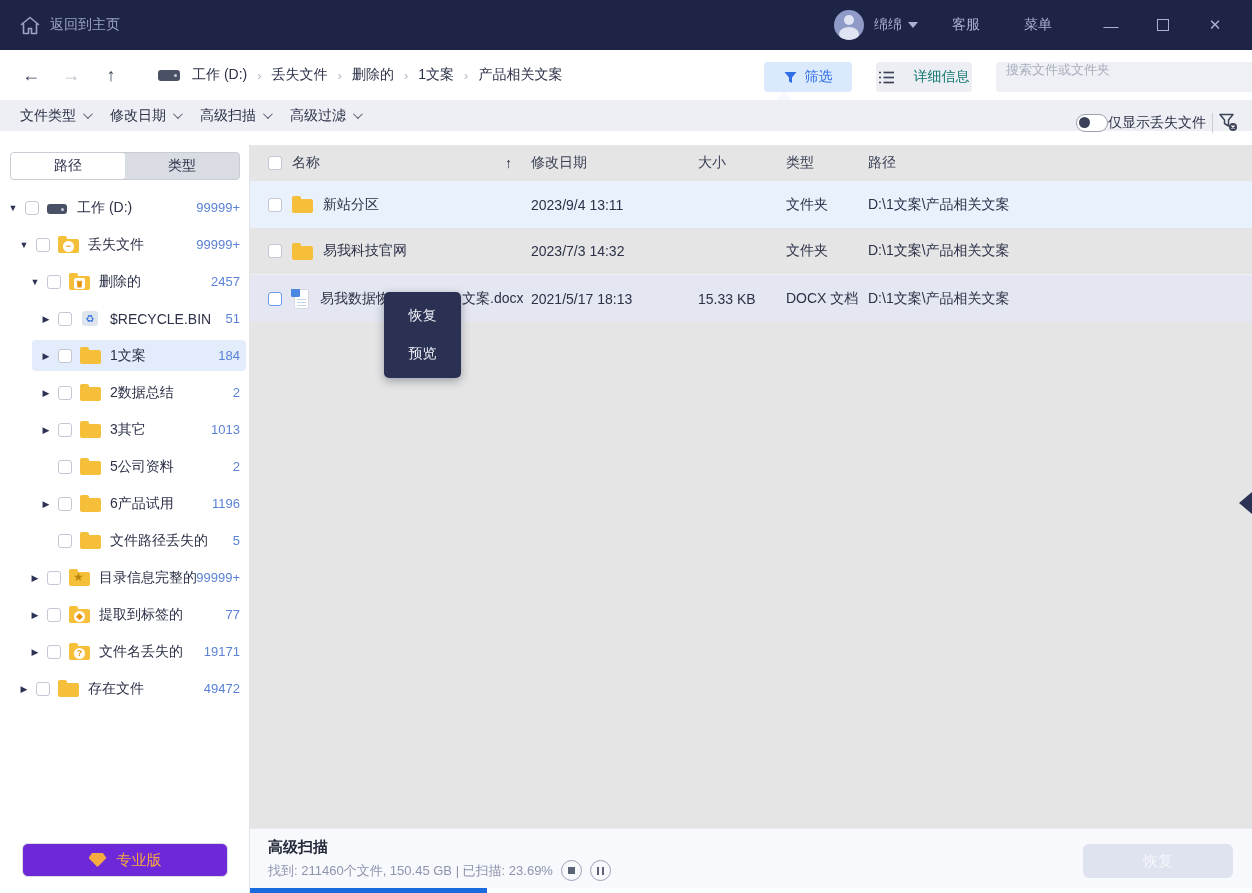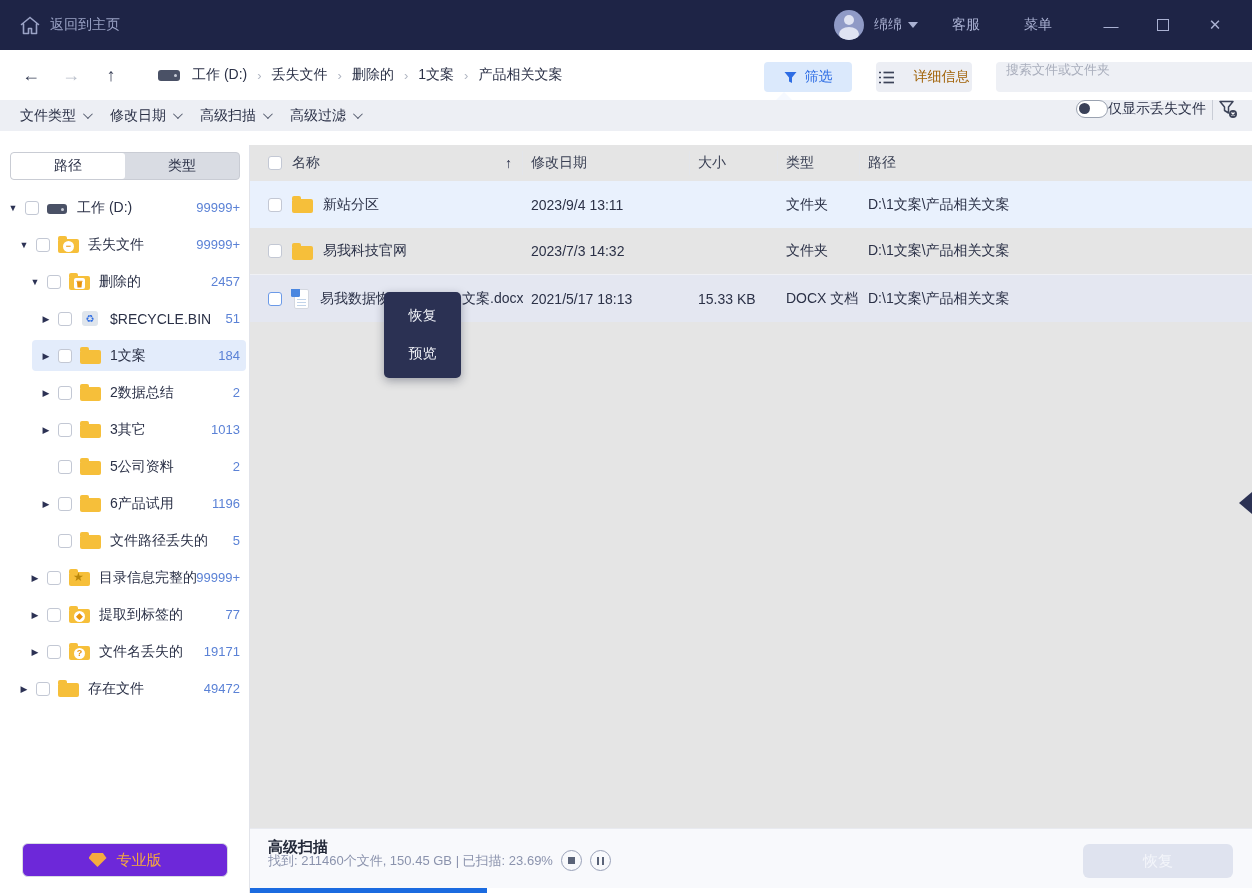--- a/index.html
+++ b/index.html
@@ -23,32 +23,32 @@
   
   .navbar { position:absolute; left:0; top:50px; width:1252px; height:50px; background:#fff; display:flex; align-items:center; }
   .nav-arrow { font-size:18px; color:#3a4158; margin-left:20px; width:22px; text-align:center; }
   .nav-arrow.dis { color:#b9bfca; }
   .drive-ic { width:22px; height:11px; background:#4a5166; border-radius:3px; margin:0 10px 0 36px; position:relative; }
   .drive-ic::after { content:""; position:absolute; right:3px; top:4px; width:3px; height:3px; border-radius:50%; background:#c9cdd8; }
   .crumb { color:#2b3147; padding:0 2px; }
   .crumb-sep { color:#b0b6c2; padding:0 8px; font-size:13px; }
   .filter-btn { position:absolute; left:764px; top:12px; width:88px; height:30px; background:#dbe9fc; border-radius:4px; display:flex; align-items:center; justify-content:center; gap:8px; color:#2e6de4; }
   .filter-btn .notch { position:absolute; left:12px; bottom:-8px; width:0; height:0; border-left:8px solid transparent; border-right:8px solid transparent; border-bottom:8px solid #f6f9ff; }
-  .detail-btn { position:absolute; left:876px; top:12px; width:96px; height:30px; background:#eceef4; border-radius:4px; display:flex; align-items:center; justify-content:center; gap:20px; color:#a16207; }
+  .detail-btn { position:absolute; left:876px; top:12px; width:96px; height:30px; background:#eceef4; border-radius:4px; display:flex; align-items:center; justify-content:center; gap:20px; color:#0f766e; }
   .searchbox { position:absolute; left:996px; top:12px; width:280px; height:30px; background:#eef0f5; border-radius:4px; display:flex; align-items:flex-start; }
   .searchbox input { flex:1; border:none; background:transparent; outline:none; padding:0 10px; font-size:13px; color:#2b3147; font-family:inherit; }
   .searchbox input::placeholder { color:#a9aebc; }
   .searchbox svg { margin-right:8px; }
 
   
   .filterbar { position:absolute; left:0; top:100px; width:1252px; height:31px; background:#edeff4; display:flex; align-items:center; }
   .fdrop { margin-left:20px; color:#2b3147; display:flex; align-items:center; gap:7px; }
   .fdrop:first-child { margin-left:20px; }
   .chev { width:7px; height:7px; border-right:1.5px solid #5a6172; border-bottom:1.5px solid #5a6172; transform:rotate(45deg) translateY(-2px); }
-  .fb-right { position:absolute; right:14px; top:0; height:45px; display:flex; gap:0; }
+  .fb-right { position:absolute; right:14px; top:0; height:45px; display:flex; align-items:center; gap:0; }
   .toggle { width:32px; height:18px; border:1.5px solid #9aa2b0; border-radius:9px; background:#fff; position:relative; }
   .toggle::after { content:""; position:absolute; left:2px; top:2px; width:11px; height:11px; border-radius:50%; background:#3a4158; }
   .vdiv { width:1px; height:20px; background:#c9cdd6; margin:0 6px; }
 
   
   .sidebar { position:absolute; left:0; top:145px; width:250px; height:748px; background:#fff; border-right:1px solid #e2e4ea; }
   .tabs { position:absolute; left:10px; top:7px; width:230px; height:28px; background:#d9dce3; border:1px solid #c9ccd4; border-radius:4px; display:flex; overflow:hidden; }
   .tab { flex:1; display:flex; align-items:center; justify-content:center; color:#2b3147; }
   .tab.active { background:#fff; border-radius:3px; }
   .tree { position:absolute; left:0; top:44px; width:250px; }
@@ -100,21 +100,21 @@
   
   .ctx { position:absolute; left:384px; top:292px; width:77px; height:86px; background:#2b3153; border-radius:5px; box-shadow:0 3px 10px rgba(20,25,50,.35); color:#f0f2f8; display:flex; flex-direction:column; justify-content:center; gap:10px; z-index:30; }
   .ctx .mi { height:28px; display:flex; align-items:center; justify-content:center; }
 
   
   .edge-handle { position:absolute; right:0; top:492px; width:0; height:0; border-top:11px solid transparent; border-bottom:11px solid transparent; border-right:13px solid #2c3254; }
 
   
   .bottombar { position:absolute; left:250px; top:828px; width:1002px; height:60px; background:#f8f9fc; border-top:1px solid #e8eaf0; }
   .bb-title { position:absolute; left:18px; top:9px; font-size:15px; font-weight:bold; color:#222838; }
-  .bb-status { position:absolute; left:18px; top:21px; font-size:13px; color:#8b93ad; display:flex; align-items:center; gap:8px; }
+  .bb-status { position:absolute; left:18px; top:31px; font-size:13px; color:#8b93ad; display:flex; align-items:center; gap:8px; }
   .cir { width:21px; height:21px; border:1.5px solid #99a1b8; border-radius:50%; display:flex; align-items:center; justify-content:center; }
   .stop-sq { width:7px; height:7px; background:#5a6378; }
   .pause-b { display:flex; gap:2.5px; }
   .pause-b i { width:2px; height:8px; background:#5a6378; }
   .recover-btn { position:absolute; right:19px; top:15px; width:150px; height:34px; background:#dfe3ef; border-radius:6px; color:#f3f5fa; display:flex; align-items:center; justify-content:center; font-size:15px; }
   .progress-track { position:absolute; left:250px; top:888px; width:1002px; height:5px; background:#fff; }
   .progress-fill { height:5px; background:#1b6be0; width:0; }
 
   svg { display:block; }
 </style>

